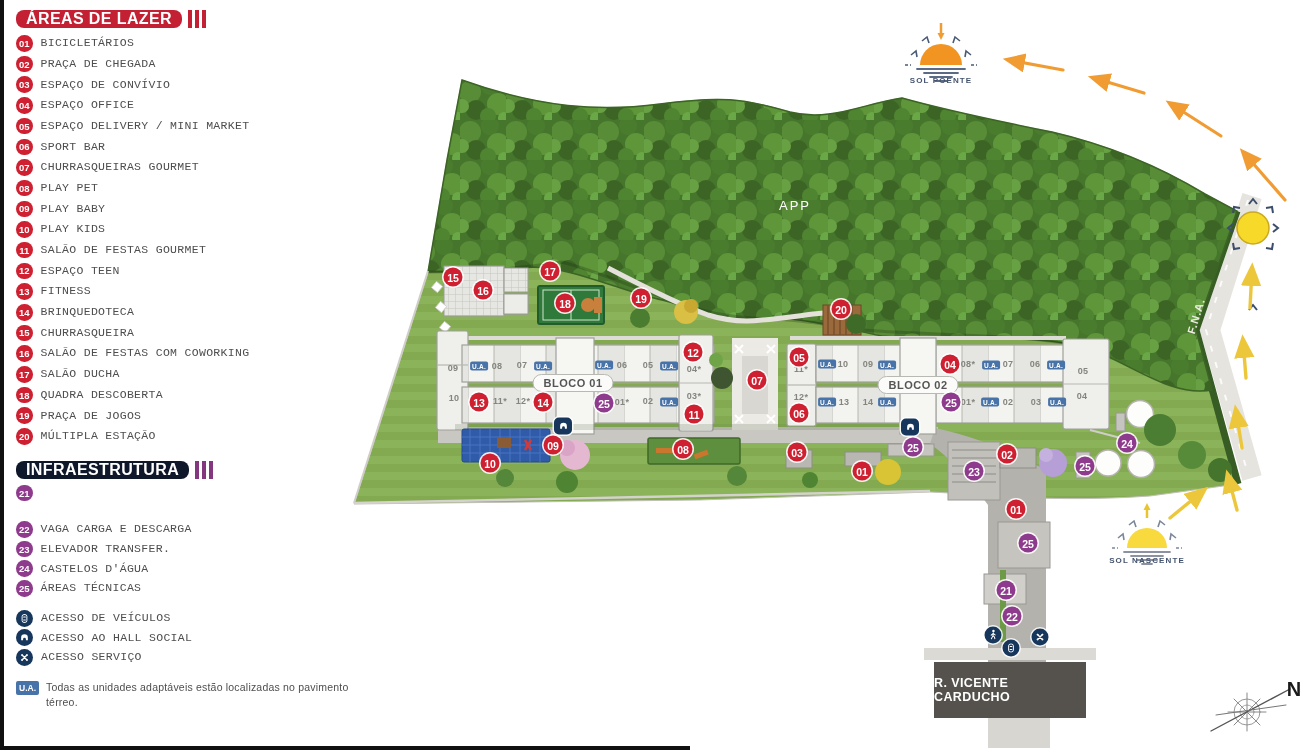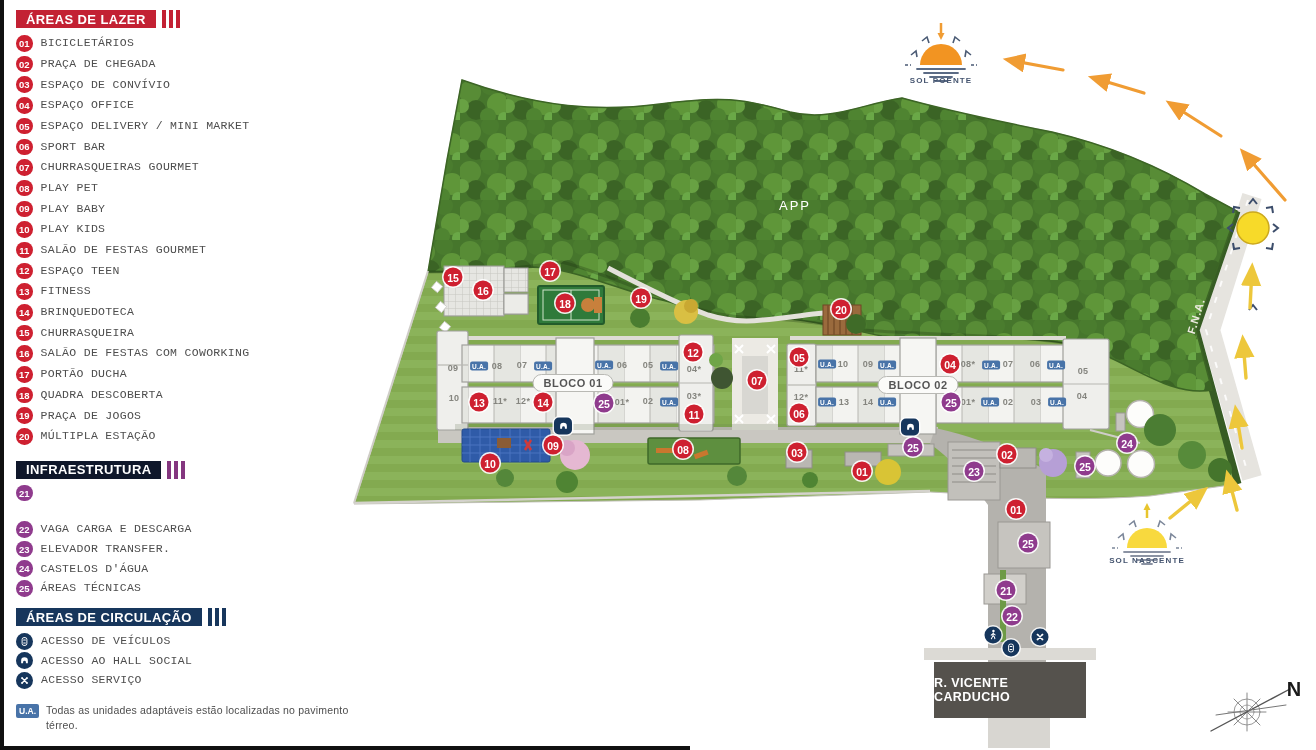--- a/index.html
+++ b/index.html
@@ -4,22 +4,22 @@
 <style>
   html,body{margin:0;padding:0;background:#fff;}
   #stage{position:relative;width:1316px;height:750px;background:#fff;overflow:hidden;
          font-family:"Liberation Sans",sans-serif;}
   .edge-left{position:absolute;left:0;top:0;width:4px;height:750px;background:#111;}
   .edge-bottom{position:absolute;left:0;top:746px;width:690px;height:4px;background:#111;}
 
   
   #legend{position:absolute;left:16px;top:10px;width:360px;z-index:30;}
   .hd{display:flex;align-items:stretch;gap:6px;height:18px;margin-bottom:5px;}
-  .hd-bar{color:#fff;font-weight:bold;font-size:13px;letter-spacing:.4px;
-          display:flex;align-items:center;padding:0 10px;white-space:nowrap;}
+  .hd-bar{color:#fff;font-weight:bold;font-size:16px;letter-spacing:.4px;
+          display:flex;align-items:center;padding:0 10px;white-space:nowrap;border-radius:8px;}
   .hd-stripes{display:flex;gap:3px;}
   .hd-stripes span{display:block;width:4px;height:18px;}
   .sec{margin:0;}
   .sec-lazer{margin-bottom:14px;}
   .sec-infra{margin-bottom:10px;}
   .lg-row{display:flex;align-items:center;gap:8px;height:20.7px;}
   .sec-infra .lg-row{height:19.6px;}
   .sec-infra .lg-row.tall{height:35px;align-items:flex-start;padding-top:1px;}
   .sec-circ .lg-row{height:19.8px;}
   .lg-num{flex:0 0 auto;width:16.5px;height:16.5px;border-radius:50%;color:#fff;
@@ -533,21 +533,21 @@
           <div class="lg-row">
             <span class="lg-num" style="background:#ce2030">15</span>
             <span class="lg-label">CHURRASQUEIRA</span>
           </div>
           <div class="lg-row">
             <span class="lg-num" style="background:#ce2030">16</span>
             <span class="lg-label">SALÃO DE FESTAS COM COWORKING</span>
           </div>
           <div class="lg-row">
             <span class="lg-num" style="background:#ce2030">17</span>
-            <span class="lg-label">PORTÃO DUCHA</span>
+            <span class="lg-label">SALÃO DUCHA</span>
           </div>
           <div class="lg-row">
             <span class="lg-num" style="background:#ce2030">18</span>
             <span class="lg-label">QUADRA DESCOBERTA</span>
           </div>
           <div class="lg-row">
             <span class="lg-num" style="background:#ce2030">19</span>
             <span class="lg-label">PRAÇA DE JOGOS</span>
           </div>
           <div class="lg-row">
@@ -584,28 +584,20 @@
             <span class="lg-label">CASTELOS D'ÁGUA</span>
           </div>
           <div class="lg-row">
             <span class="lg-num" style="background:#8f3b8d">25</span>
             <span class="lg-label">ÁREAS TÉCNICAS</span>
           </div>
         </div>
     </div>
 
     <div class="sec sec-circ">
-      <div class="hd">
-        <div class="hd-bar" style="background:#17365c">ÁREAS DE CIRCULAÇÃO</div>
-        <div class="hd-stripes">
-            <span style="background:#17365c"></span>
-            <span style="background:#17365c"></span>
-            <span style="background:#17365c"></span>
-          </div>
-      </div>
       <div>
 
           <div class="lg-row">
             <span class="lg-ico">
               <svg viewBox="0 0 24 24">
                 <use href="#i-vehicle" xlink:href="#i-vehicle"></use>
               </svg>
             </span>
             <span class="lg-label">ACESSO DE VEÍCULOS</span>
           </div>

